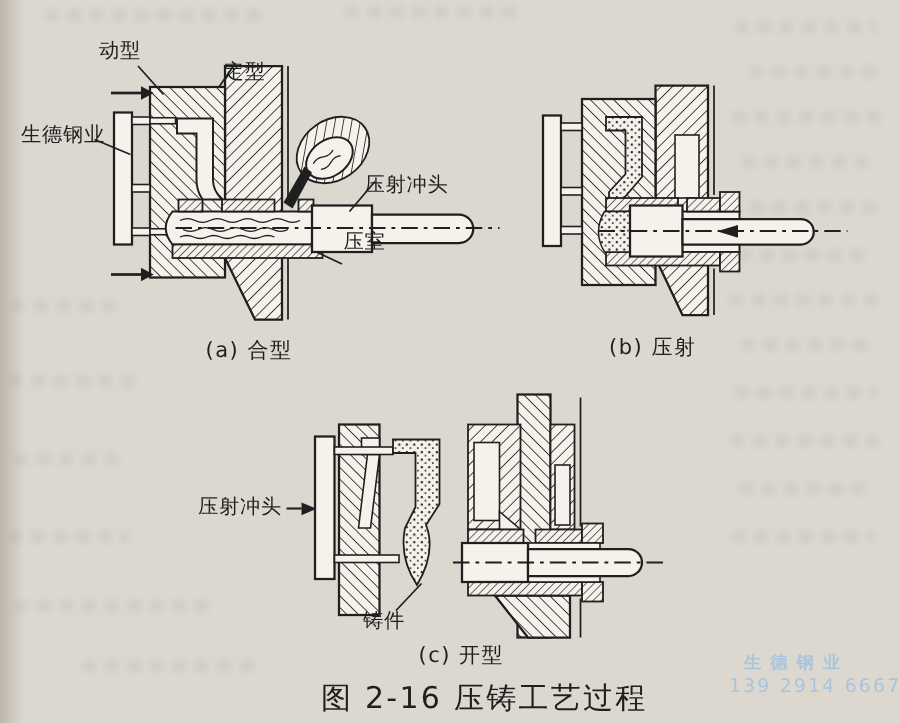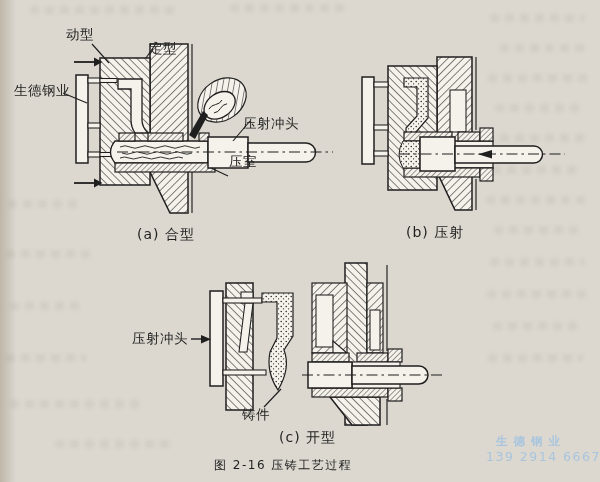--- a/index.html
+++ b/index.html
@@ -13,21 +13,21 @@
     color:var(--ink);
   }
   .edge-shadow{position:absolute;left:0;top:0;width:16px;height:482px;
     background:linear-gradient(90deg,rgba(140,128,105,.38),rgba(140,128,105,0));}
   .smudge{position:absolute;height:8px;border-radius:3px;pointer-events:none;
     background:repeating-linear-gradient(90deg,rgba(110,100,92,.65) 0 9px,transparent 9px 15px);
     filter:blur(2px);opacity:.14;}
   .art{position:absolute;left:0;top:0;}
   .lbl{position:absolute;font-size:13.5px;line-height:15px;letter-spacing:.5px;white-space:nowrap;}
   .cap{position:absolute;font-size:14px;line-height:16px;letter-spacing:1px;white-space:nowrap;}
-  .ttl{position:absolute;font-size:12px;line-height:20px;letter-spacing:1.5px;white-space:nowrap;}
+  .ttl{position:absolute;font-size:20px;line-height:20px;letter-spacing:1.5px;white-space:nowrap;}
   .wm1{position:absolute;font-size:11.5px;letter-spacing:6px;color:var(--wm);opacity:.85;white-space:nowrap;font-weight:bold;}
   .wm2{position:absolute;font-size:12.5px;letter-spacing:1.5px;color:var(--wm);opacity:.85;white-space:nowrap;}
   .h{stroke:var(--ink);stroke-width:1.5}
   .hf{stroke:var(--ink);stroke-width:1.2}
   .wf{fill:var(--figfill);stroke:var(--ink);stroke-width:1.3}
   .wf2{fill:var(--figfill);stroke:var(--ink);stroke-width:1.5}
   .wt{fill:var(--figfill);stroke:var(--ink);stroke-width:1.05}
   .ink{fill:var(--ink);stroke:none}
   .cl{stroke:var(--ink);stroke-width:1.2;fill:none;stroke-dasharray:11 4 2.5 4}
   .ld{stroke:var(--ink);stroke-width:1.15;fill:none}

